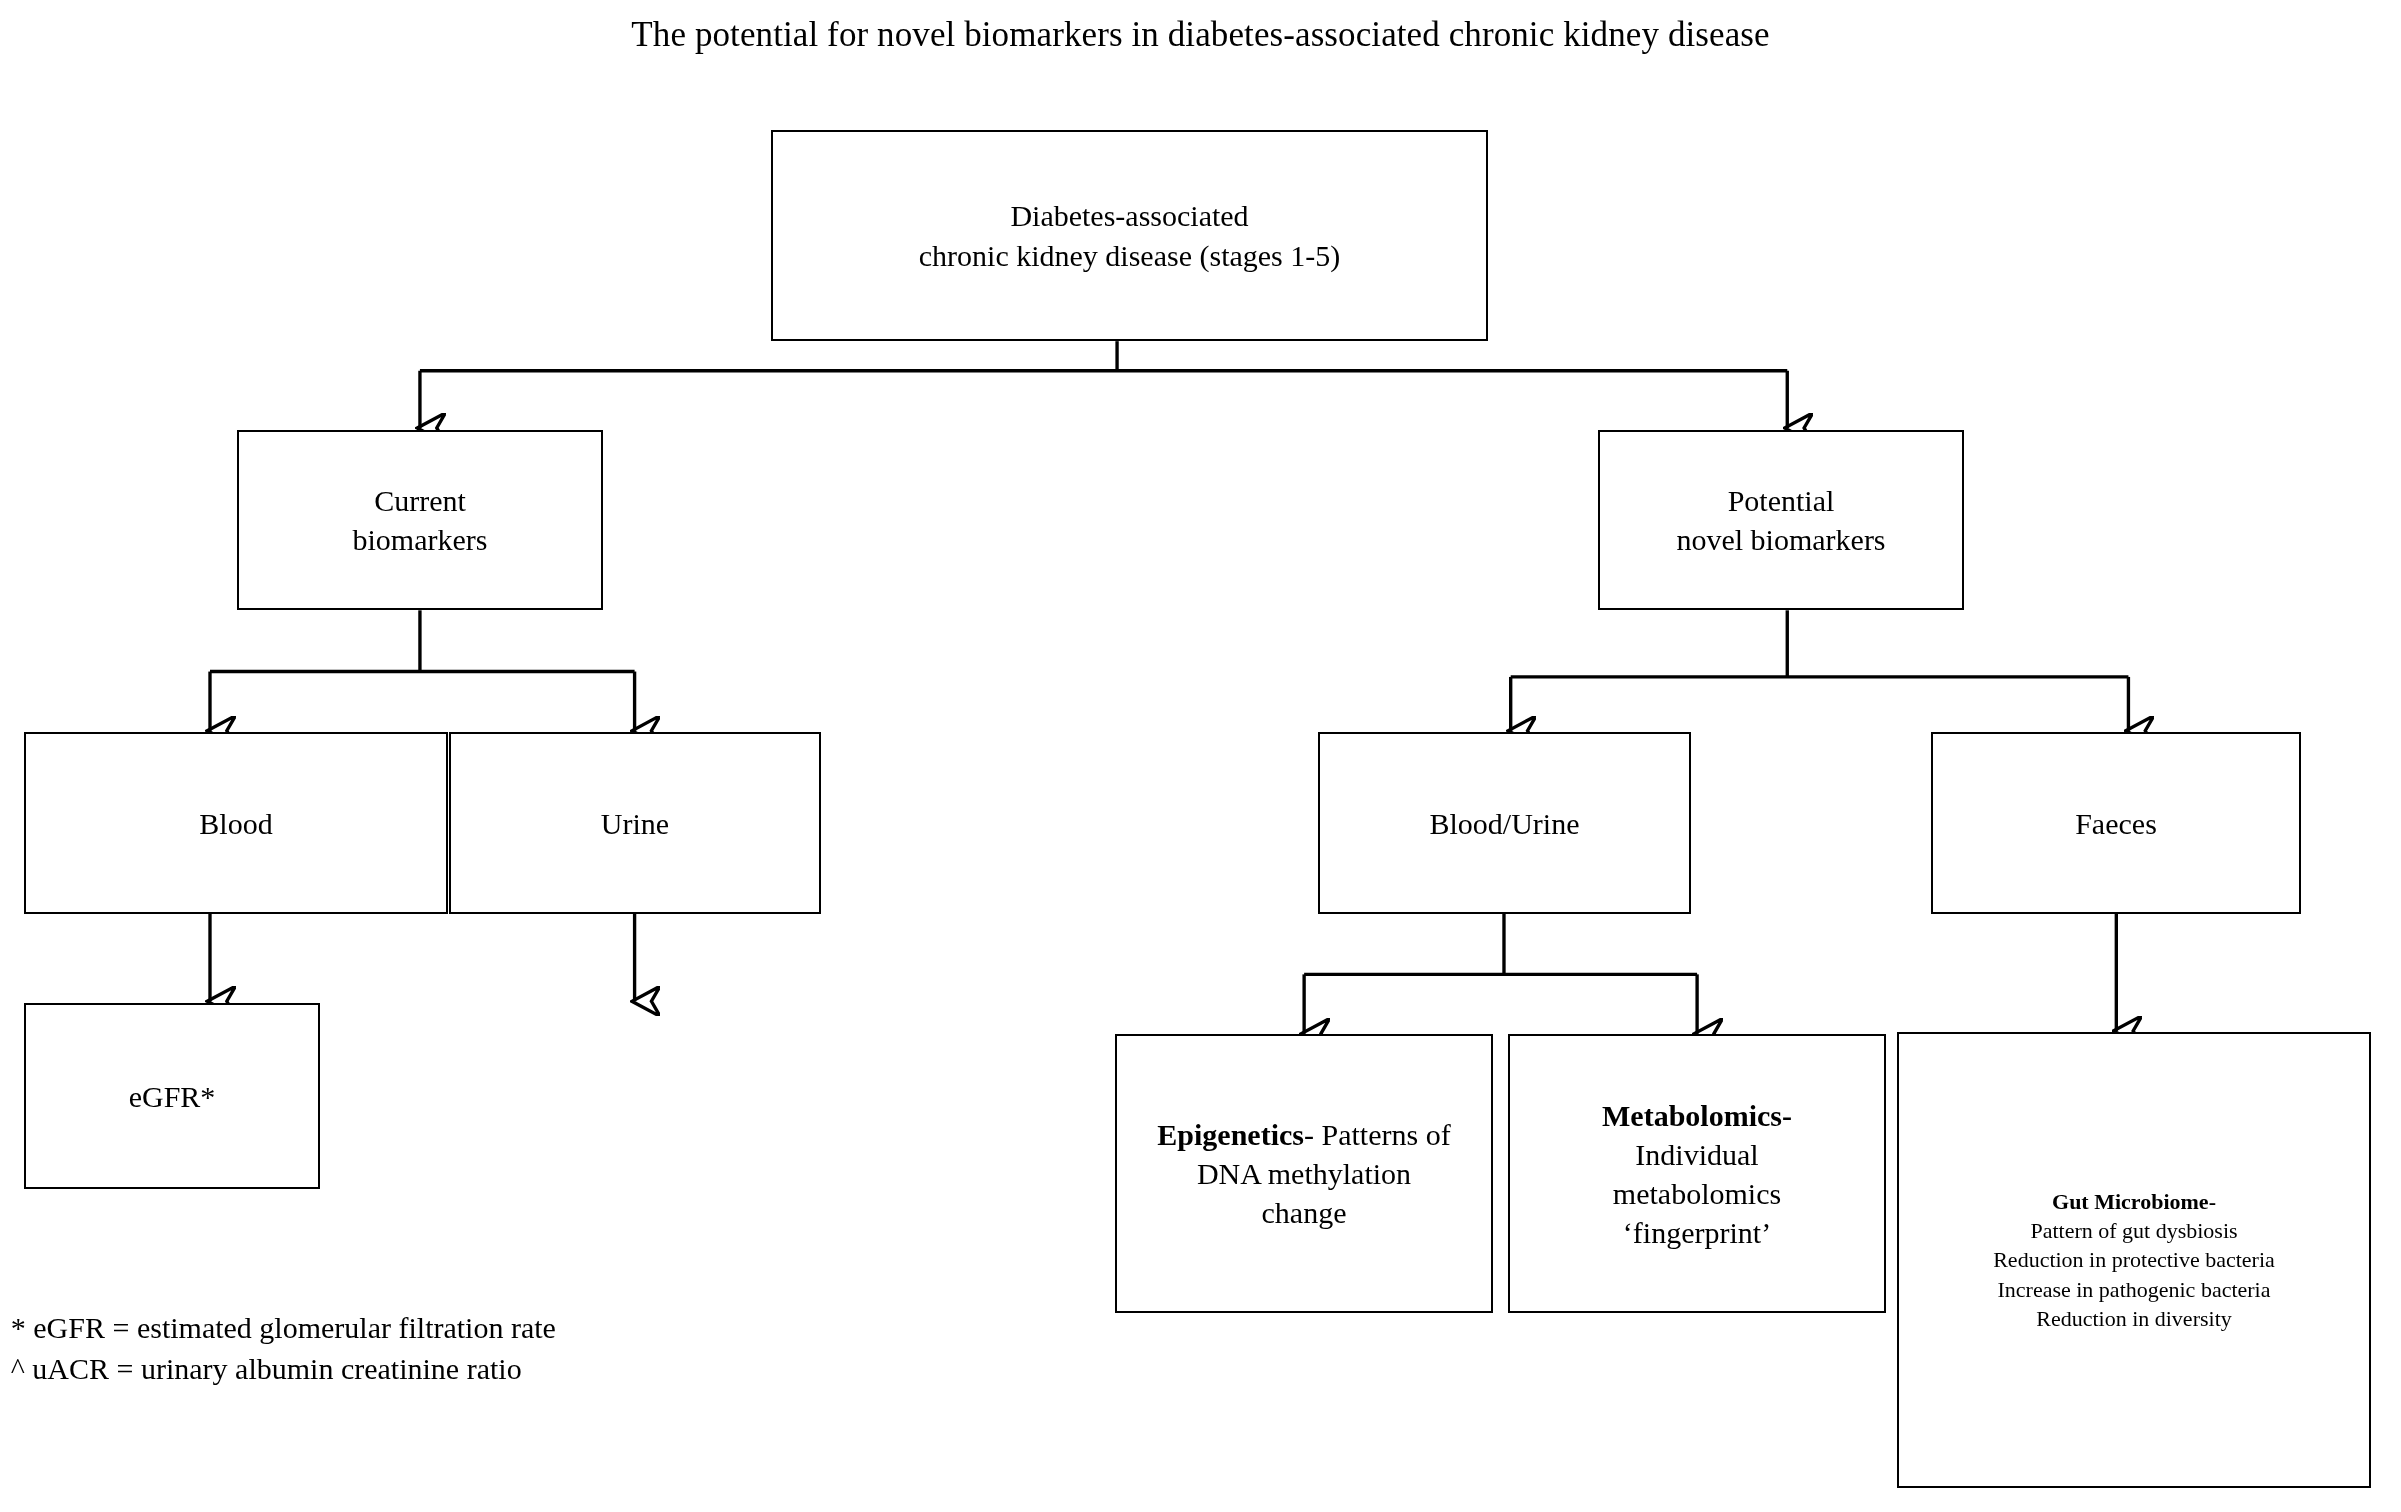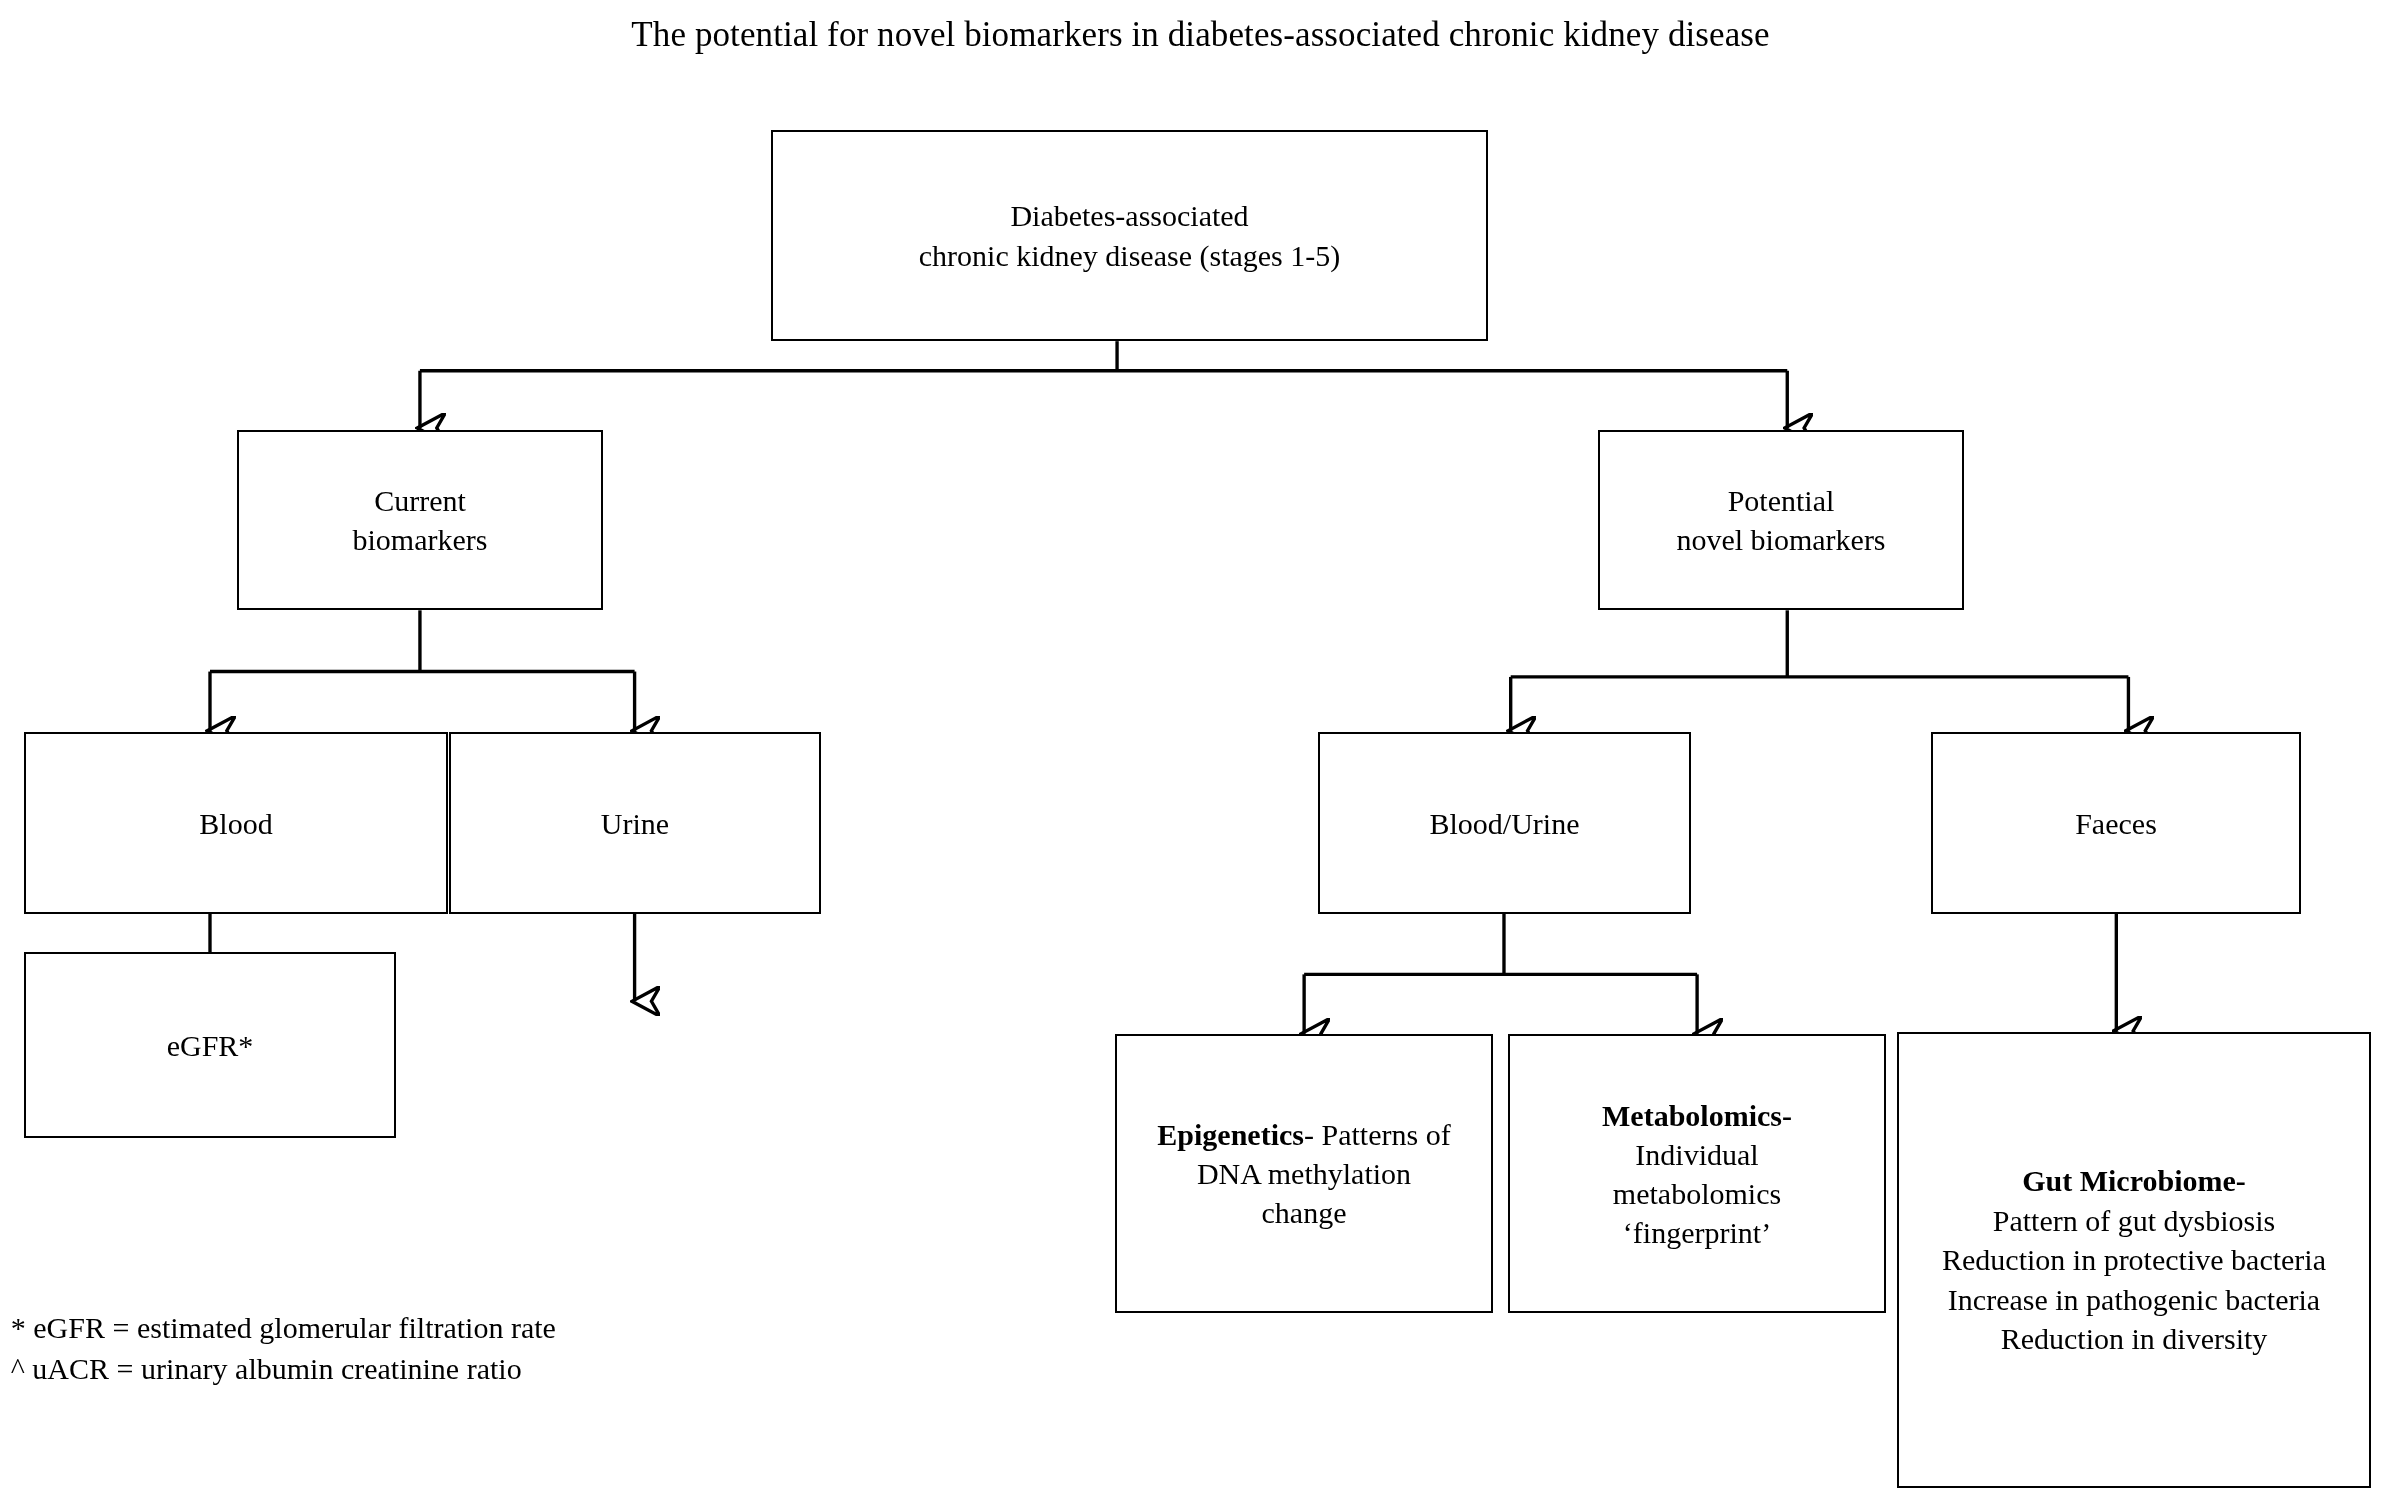--- a/index.html
+++ b/index.html
@@ -42,21 +42,21 @@
     justify-content: center;
     text-align: center;
   }
   .node .txt {
     font-size: 30px;
     line-height: 1.30;
     padding: 0 6.7px;
   }
   .node.big .txt { font-size: 30px; line-height: 1.32; }
   .node.leafnote .txt { font-size: 30px; line-height: 1.30; }
-  .node.gut .txt { font-size: 30px; line-height: 1.32; }
+  .node.gut .txt { font-size: 22px; line-height: 1.32; }
   .bold { font-weight: bold; }
   .footnotes {
     position: absolute;
     left: 10.8px;
     top: 1307px;
     font-size: 30px;
     line-height: 1.38;
   }
   .footnotes div { white-space: nowrap; }
   svg.wires {
@@ -145,21 +145,21 @@
   </div>
 
   <div class="node" style="left:24px; top:732px; width:424px; height:182px;">
     <div class="txt">Blood</div>
   </div>
 
   <div class="node" style="left:449px; top:732px; width:372px; height:182px;">
     <div class="txt">Urine</div>
   </div>
 
-  <div class="node" style="left:24px; top:952px; width:372px; height:186px;text-align:right;">
+  <div class="node" style="left:24px; top:1003px; width:296px; height:186px;text-align:right;">
     <div class="txt">eGFR*</div>
   </div>
 
 
   <div class="node" style="left:1318px; top:732px; width:373px; height:182px;">
     <div class="txt">Blood/Urine</div>
   </div>
 
   <div class="node" style="left:1931px; top:732px; width:370px; height:182px;">
     <div class="txt">Faeces</div>

